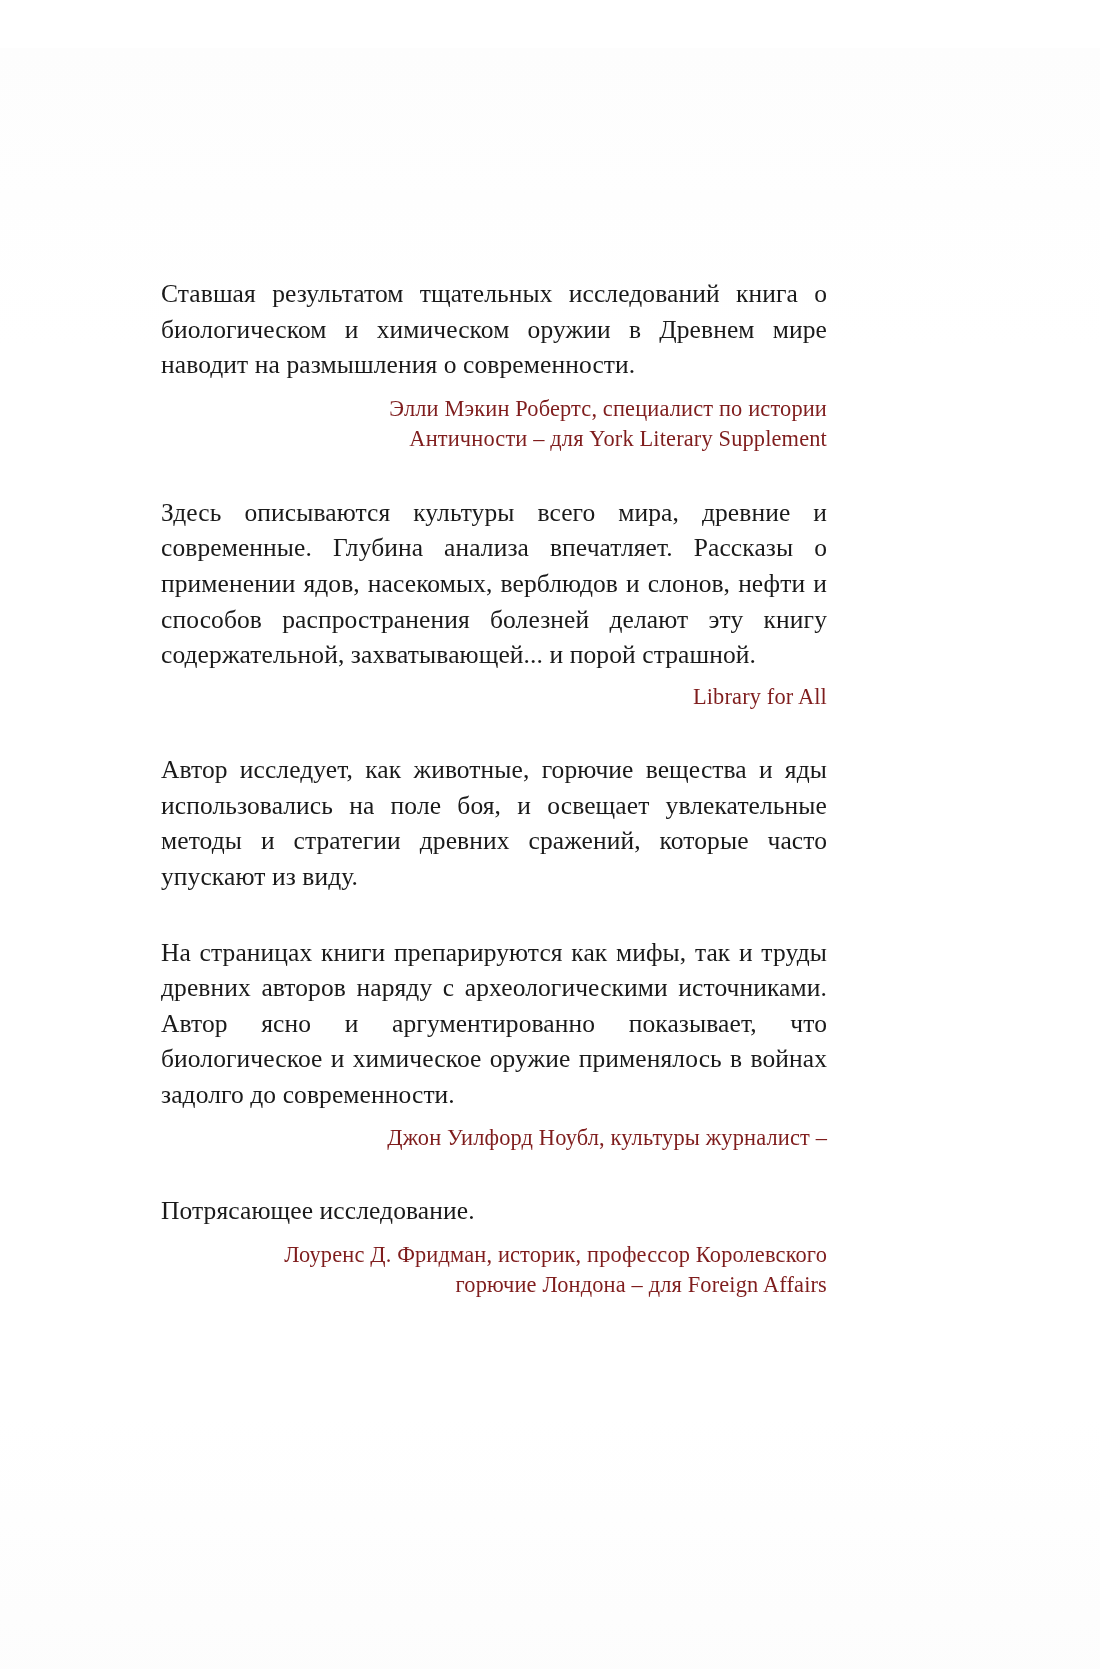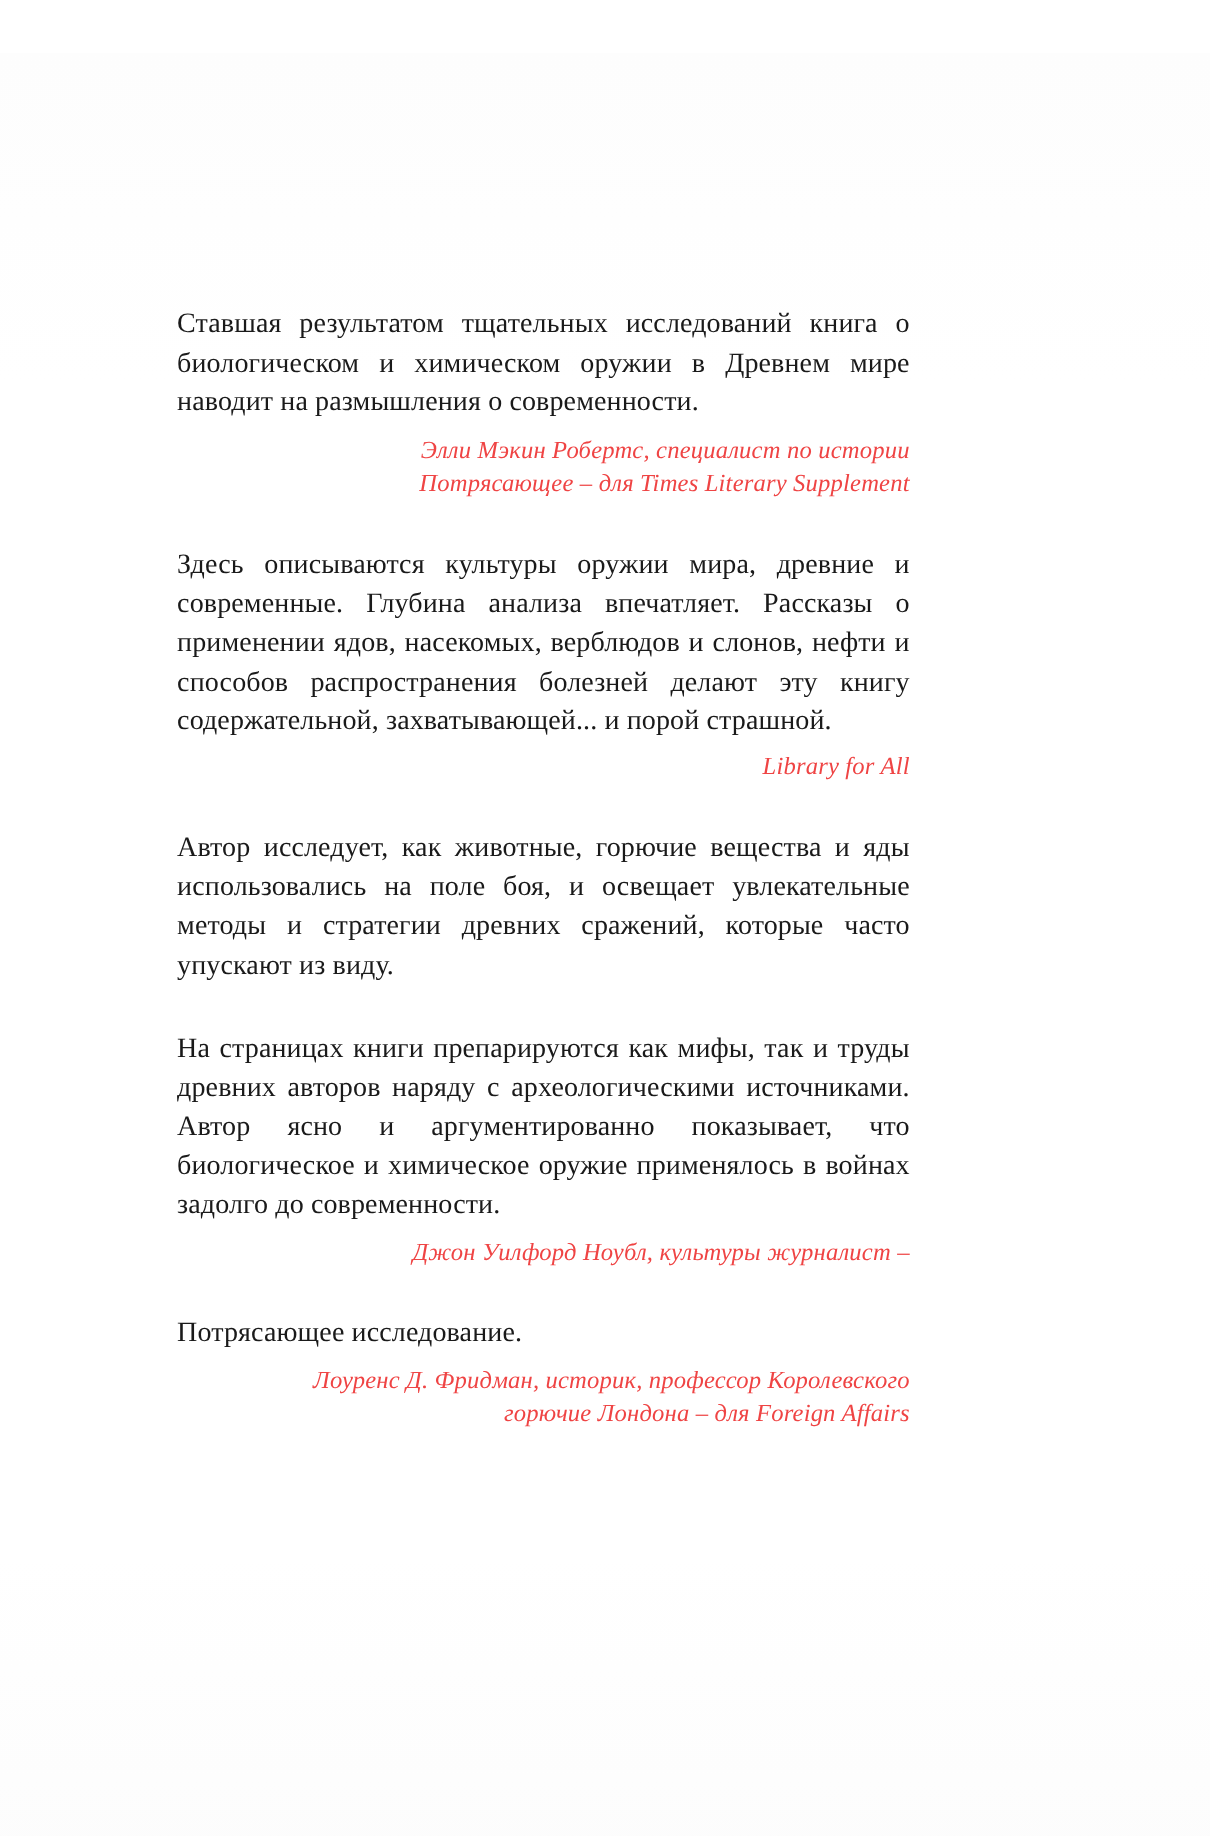--- a/index.html
+++ b/index.html
@@ -55,25 +55,24 @@
     color: #1a1a1a;
     letter-spacing: 0.1px;
     margin: 0;
   }
   .quote-text.no-justify {
     text-align: left;
   }
 
   .attribution {
     font-family: "Liberation Serif", "DejaVu Serif", serif;
-    font-style: italic;
     font-size: 22.4px;
     line-height: 30.5px;
     text-align: right;
-    color: #ef4444;
+    color: #7f1d1d;
     margin: 8px 0 0 0;
     letter-spacing: 0.15px;
   }
   .attribution .attr-line {
     display: block;
   }
 
   
   .block-1 { margin-bottom: 40px; }
   .block-1 .attribution { margin-top: 11px; }
@@ -94,26 +93,26 @@
 
 <div class="page">
   <div class="page-surface"></div>
 
   <div class="content">
 
     <div class="quote-block block-1">
       <p class="quote-text">Ставшая результатом тщательных исследований книга о биологическом и химическом оружии в Древнем мире наводит на размышления о современности.</p>
       <p class="attribution">
         <span class="attr-line">Элли Мэкин Робертс, специалист по истории</span>
-        <span class="attr-line">Потрясающее – для Times Literary Supplement</span>
+        <span class="attr-line">Античности – для York Literary Supplement</span>
       </p>
     </div>
 
     <div class="quote-block block-2">
-      <p class="quote-text">Здесь описываются культуры оружии мира, древние и современные. Глубина анализа впечатляет. Рассказы о применении ядов, насекомых, верблюдов и слонов, нефти и способов распространения болезней делают эту книгу содержательной, захватывающей... и порой страшной.</p>
+      <p class="quote-text">Здесь описываются культуры всего мира, древние и современные. Глубина анализа впечатляет. Рассказы о применении ядов, насекомых, верблюдов и слонов, нефти и способов распространения болезней делают эту книгу содержательной, захватывающей... и порой страшной.</p>
       <p class="attribution">
         <span class="attr-line">Library for All</span>
       </p>
     </div>
 
     <div class="quote-block block-3">
       <p class="quote-text">Автор исследует, как животные, горючие вещества и яды использовались на поле боя, и освещает увлекательные методы и стратегии древних сражений, которые часто упускают из виду.</p>
     </div>
 
     <div class="quote-block block-4">

